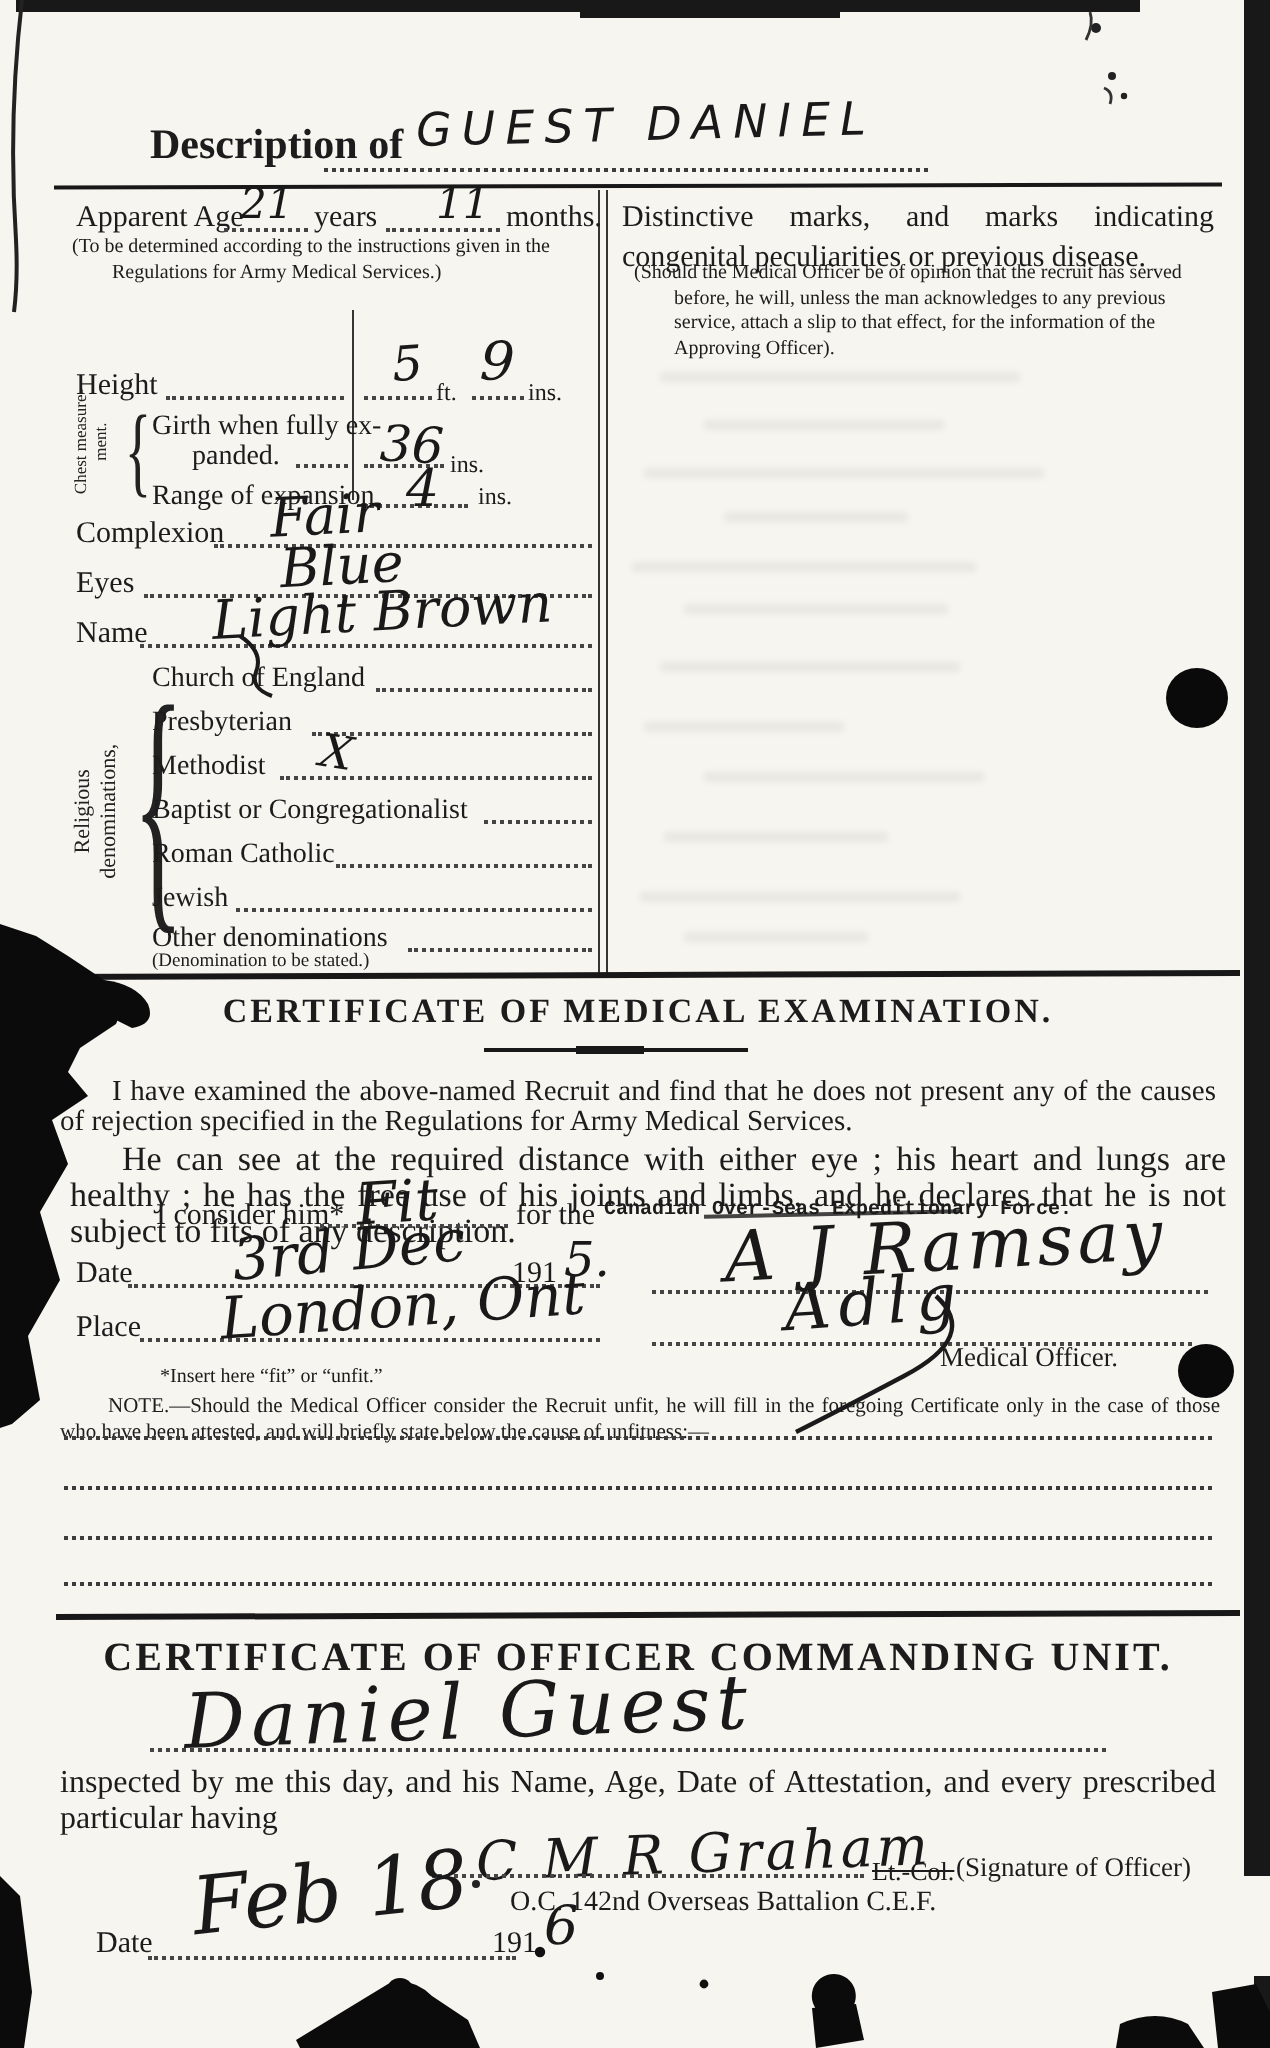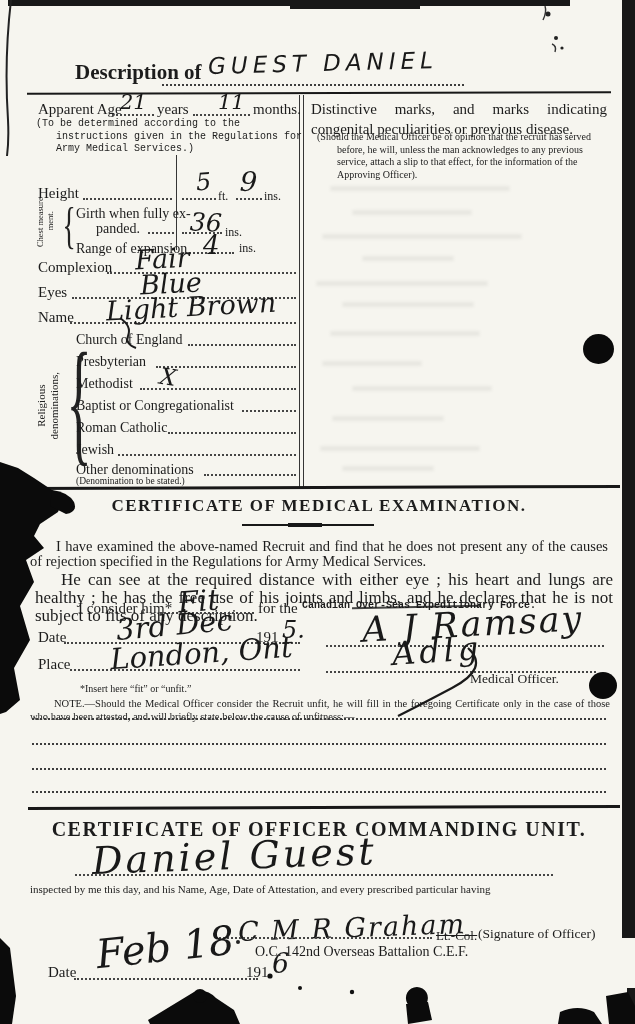--- a/index.html
+++ b/index.html
@@ -41,21 +41,21 @@
   <div class="vline" style="left:303px;top:95px;height:392px;"></div>
   <div class="hl" style="left:26px;top:486px;width:594px;height:3px;transform:rotate(-0.2deg);"></div>
 
   <div class="t" style="left:38px;top:101px;font-size:15px;">Apparent Age</div>
   <div class="dots" style="left:112px;top:114px;width:42px;"></div>
   <div class="hw" style="left:120px;top:90px;font-size:21px;">21</div>
   <div class="t" style="left:157px;top:101px;font-size:15px;">years</div>
   <div class="dots" style="left:193px;top:114px;width:57px;"></div>
   <div class="hw" style="left:218px;top:90px;font-size:21px;">11</div>
   <div class="t" style="left:253px;top:101px;font-size:15px;">months.</div>
-  <div class="t sp block hang" style="left:36px;top:118px;width:260px;font-family:Liberation Mono, monospace;">(To be determined according to the instructions given in the Regulations for Army Medical Services.)</div>
+  <div class="t sp block hang" style="left:36px;top:118px;width:260px;">(To be determined according to the instructions given in the Regulations for Army Medical Services.)</div>
 
   <div class="t" style="left:38px;top:185px;font-size:15px;">Height</div>
   <div class="dots" style="left:83px;top:198px;width:89px;"></div>
   <div class="vline" style="left:176px;top:155px;height:95px;"></div>
   <div class="dots" style="left:182px;top:198px;width:34px;"></div>
   <div class="t" style="left:218px;top:189px;font-size:12px;">ft.</div>
   <div class="dots" style="left:236px;top:198px;width:26px;"></div>
   <div class="t" style="left:264px;top:189px;font-size:12px;">ins.</div>
   <div class="hw" style="left:196px;top:168px;font-size:24px;transform:rotate(-4deg);">5</div>
   <div class="hw" style="left:240px;top:166px;font-size:27px;transform:rotate(3deg);">9</div>
@@ -165,21 +165,21 @@
   <div class="dline" style="left:32px;top:743px;width:574px;"></div>
   <div class="dline" style="left:32px;top:768px;width:574px;"></div>
   <div class="dline" style="left:32px;top:791px;width:574px;"></div>
 
   <div class="hl" style="left:28px;top:806px;width:592px;height:2.5px;transform:rotate(-0.2deg);"></div>
 
   <div class="title-center t" style="top:818px;font-size:20px;">CERTIFICATE OF OFFICER COMMANDING UNIT.</div>
 
   <div class="hw" style="left:92px;top:834px;font-size:38px;transform:rotate(-2deg);letter-spacing:3px;">Daniel Guest</div>
   <div class="dots" style="left:75px;top:874px;width:478px;"></div>
-  <div class="t block just" style="left:30px;top:883px;width:578px;font-size:11px;white-space:normal;">inspected by me this day, and his Name, Age, Date of Attestation, and every prescribed particular having</div>
+  <div class="t block just" style="left:30px;top:883px;width:578px;font-size:16px;white-space:normal;">inspected by me this day, and his Name, Age, Date of Attestation, and every prescribed particular having</div>
 
   <div class="hw" style="left:238px;top:912px;font-size:27px;transform:rotate(-2deg);letter-spacing:2px;">C M R Graham</div>
   <div class="dots" style="left:216px;top:937px;width:216px;"></div>
   <div class="t strike" style="left:436px;top:928px;font-size:13px;">Lt.-Col.</div>
   <div class="t" style="left:478px;top:926px;font-size:13.5px;">(Signature of Officer)</div>
   <div class="t" style="left:255px;top:944px;font-size:14px;">O.C. 142nd Overseas Battalion C.E.F.</div>
 
   <div class="t" style="left:48px;top:964px;font-size:15px;">Date</div>
   <div class="dots" style="left:74px;top:978px;width:184px;"></div>
   <div class="hw" style="left:96px;top:924px;font-size:40px;transform:rotate(-6deg);">Feb 18</div>

